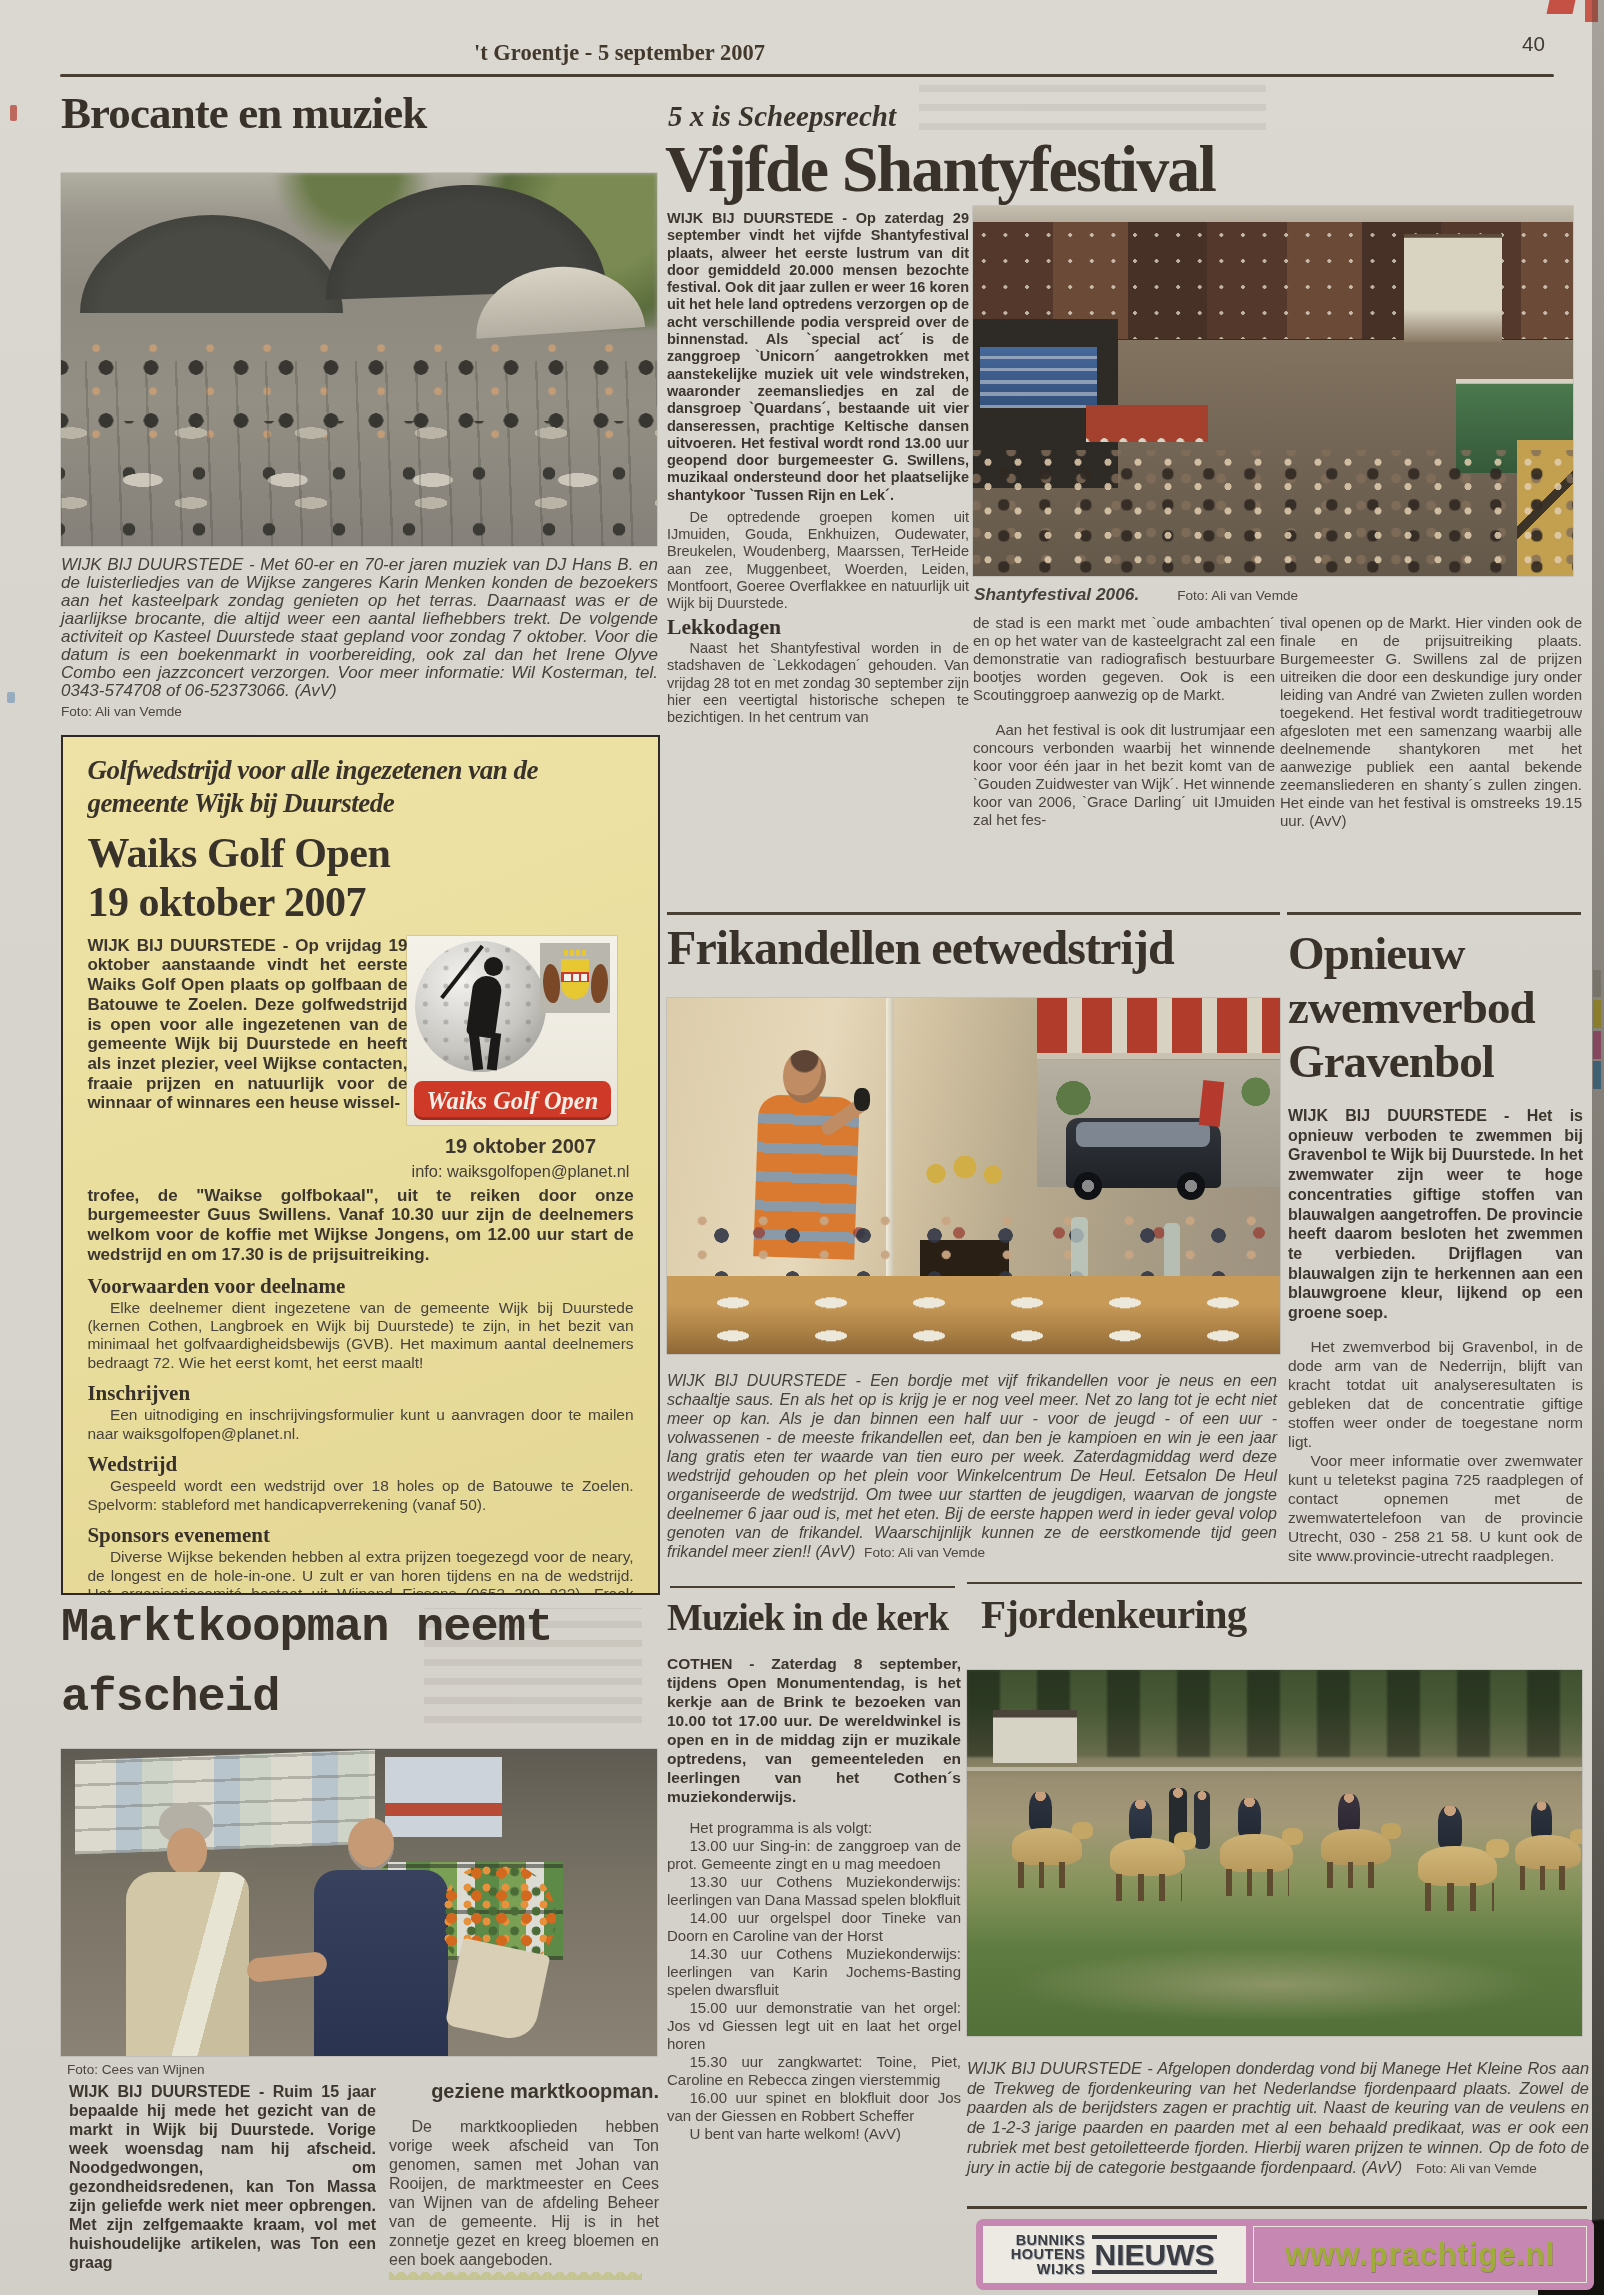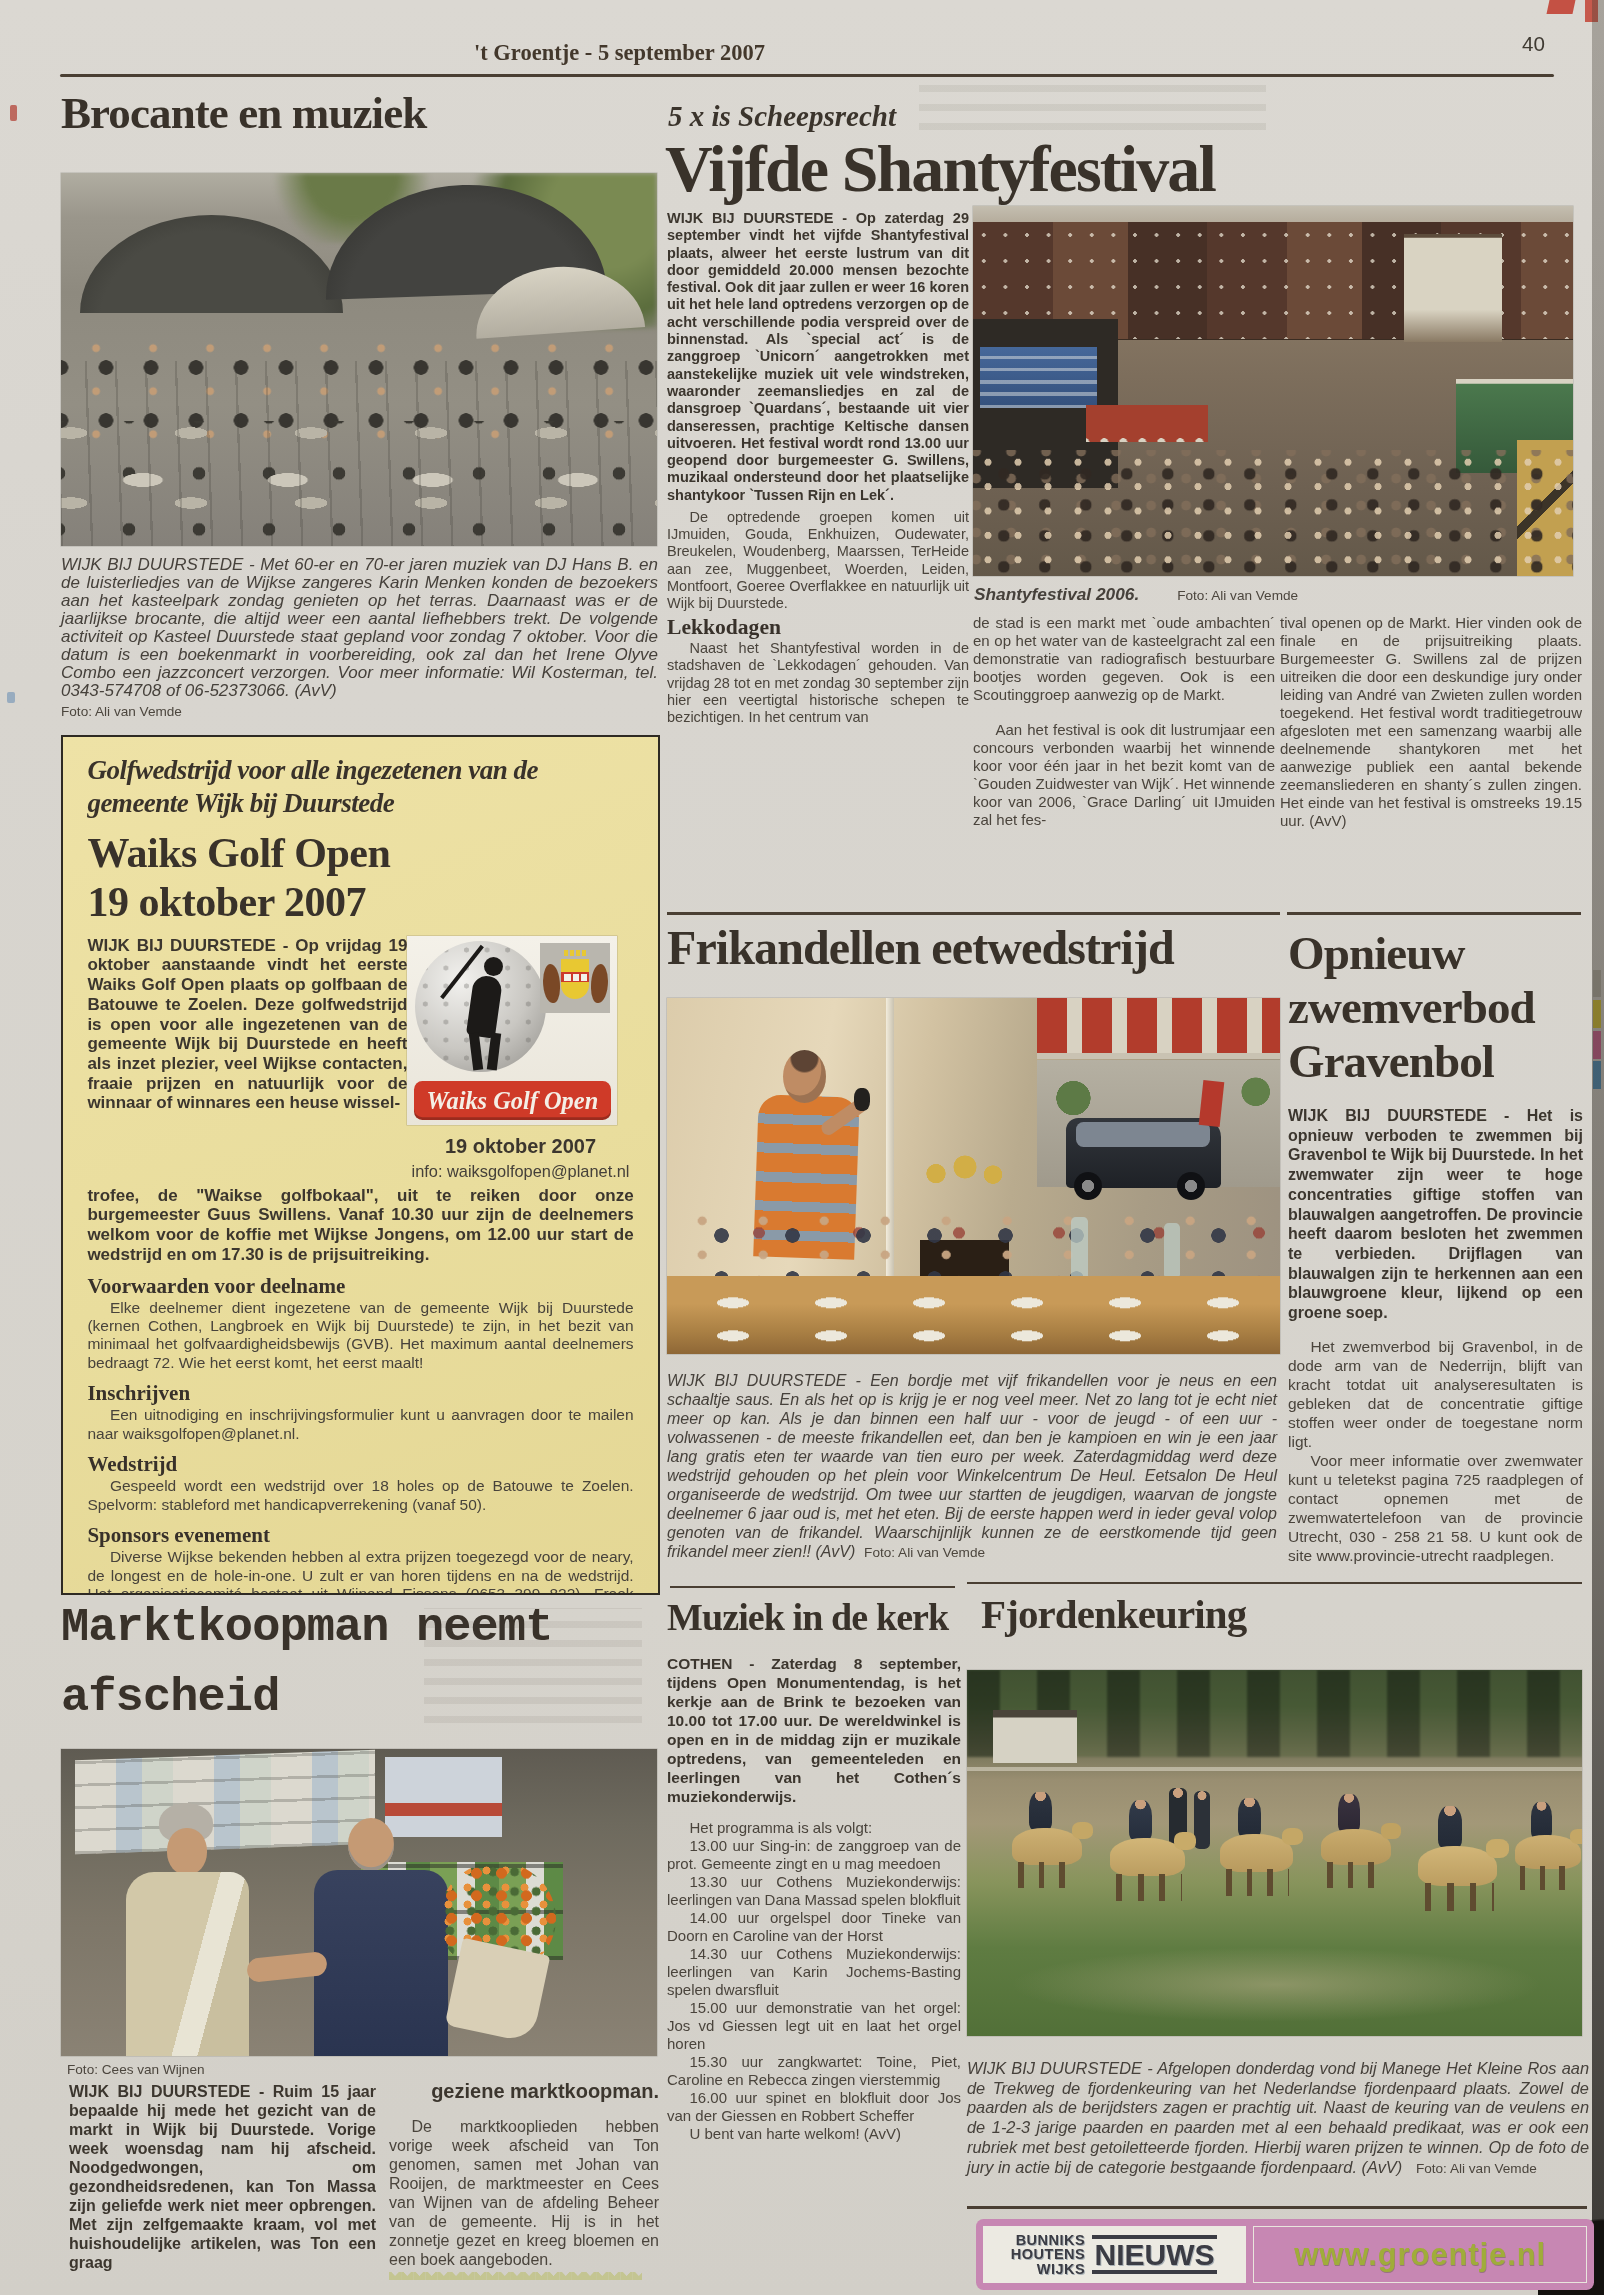--- a/index.html
+++ b/index.html
@@ -293,18 +293,18 @@
   <div id="banner">
     <div class="logobox">
       <div class="stack">
         <div>BUNNIKS</div>
         <div>HOUTENS</div>
         <div>WIJKS</div>
       </div>
       <div class="nieuws">NIEUWS</div>
     </div>
     <div class="urlbox">
-      <div class="url">www.groentje.nl</div>
+      <div class="url">www.prachtige.nl</div>
     </div>
   </div>
 
 </div>
 
 
 </body></html>

